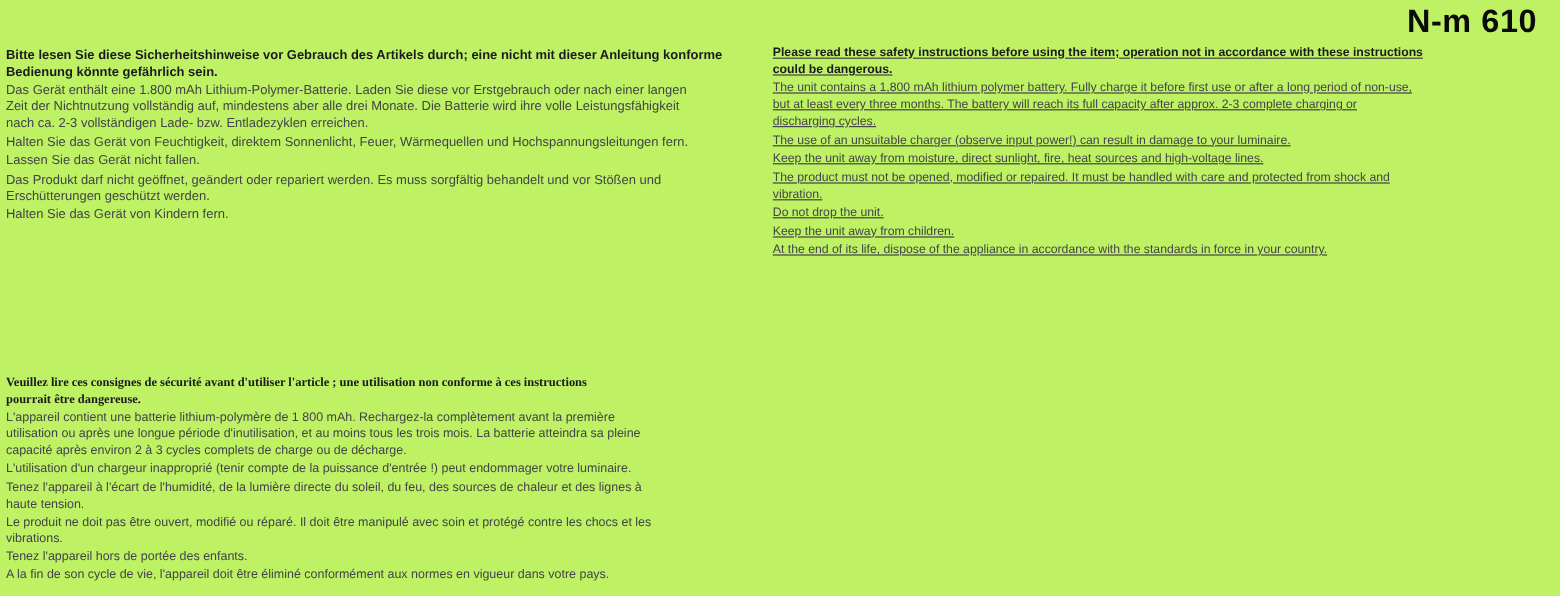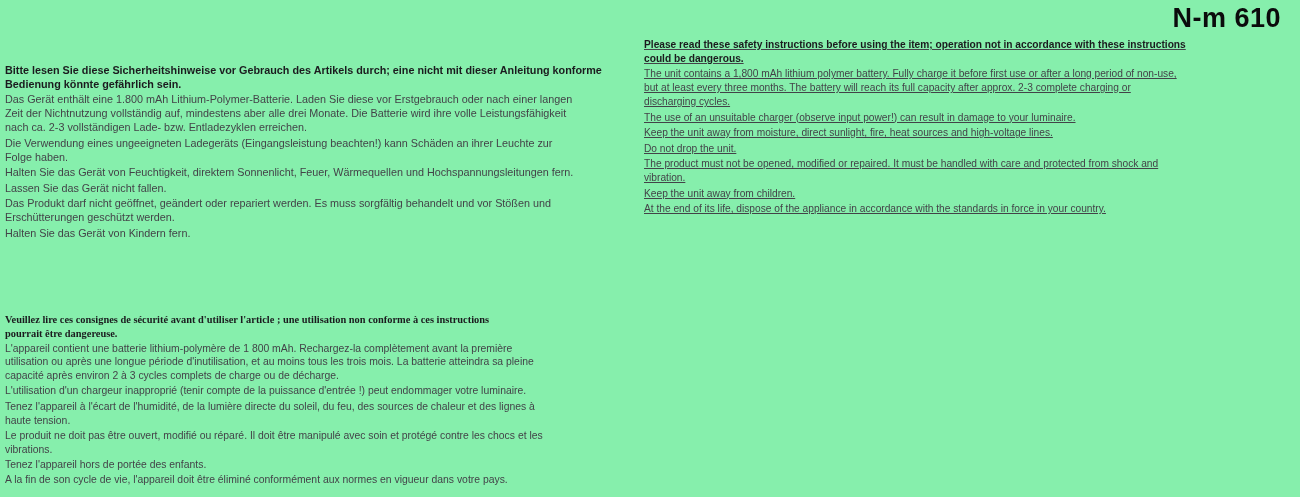--- a/index.html
+++ b/index.html
@@ -8,21 +8,21 @@
     background: #ffffff;
     width: 1300px;
     height: 497px;
     overflow: hidden;
     font-family: "Liberation Sans", "DejaVu Sans", sans-serif;
   }
   .page {
     position: relative;
     width: 1300px;
     height: 497px;
-    background: #86efac;
+    background: #bef264;
   }
   .model-title {
     position: absolute;
     top: 3px;
     right: 19px;
     font-size: 27px;
     font-weight: 800;
     color: #0b0b0c;
     letter-spacing: 0.5px;
     white-space: nowrap;
@@ -40,21 +40,20 @@
   .section p {
     margin: 0 0 1.5px 0;
     white-space: pre-line;
   }
   .sec-de {
     left: 5px;
     top: 39px;
     width: 648px;
     font-size: 10.8px;
     line-height: 14px;
-    margin-top: 24px;
   }
   .sec-de h2 { font-size: 10.8px; line-height: 14px; }
   .sec-en {
     left: 644px;
     top: 38px;
     width: 616px;
     font-size: 10.2px;
     line-height: 14px;
     text-decoration: underline;
   }
@@ -74,40 +73,38 @@
 <div class="page">
 
   <div class="model-title">N-m 610</div>
 
   <div class="section sec-de">
     <h2>Bitte lesen Sie diese Sicherheitshinweise vor Gebrauch des Artikels durch; eine nicht mit dieser Anleitung konforme
 Bedienung könnte gefährlich sein.</h2>
     <p>Das Gerät enthält eine 1.800 mAh Lithium-Polymer-Batterie. Laden Sie diese vor Erstgebrauch oder nach einer langen
 Zeit der Nichtnutzung vollständig auf, mindestens aber alle drei Monate. Die Batterie wird ihre volle Leistungsfähigkeit
 nach ca. 2-3 vollständigen Lade- bzw. Entladezyklen erreichen.</p>
-    <p>Die Verwendung eines ungeeigneten Ladegeräts (Eingangsleistung beachten!) kann Schäden an ihrer Leuchte zur
-Folge haben.</p>
     <p>Halten Sie das Gerät von Feuchtigkeit, direktem Sonnenlicht, Feuer, Wärmequellen und Hochspannungsleitungen fern.</p>
     <p>Lassen Sie das Gerät nicht fallen.</p>
     <p>Das Produkt darf nicht geöffnet, geändert oder repariert werden. Es muss sorgfältig behandelt und vor Stößen und
 Erschütterungen geschützt werden.</p>
     <p>Halten Sie das Gerät von Kindern fern.</p>
   </div>
 
   <div class="section sec-en">
     <h2>Please read these safety instructions before using the item; operation not in accordance with these instructions
 could be dangerous.</h2>
     <p>The unit contains a 1,800 mAh lithium polymer battery. Fully charge it before first use or after a long period of non-use,
 but at least every three months. The battery will reach its full capacity after approx. 2-3 complete charging or
 discharging cycles.</p>
     <p>The use of an unsuitable charger (observe input power!) can result in damage to your luminaire.</p>
     <p>Keep the unit away from moisture, direct sunlight, fire, heat sources and high-voltage lines.</p>
-    <p>Do not drop the unit.</p>
     <p>The product must not be opened, modified or repaired. It must be handled with care and protected from shock and
 vibration.</p>
+    <p>Do not drop the unit.</p>
     <p>Keep the unit away from children.</p>
     <p>At the end of its life, dispose of the appliance in accordance with the standards in force in your country.</p>
   </div>
 
   <div class="section sec-fr">
     <h2>Veuillez lire ces consignes de sécurité avant d'utiliser l'article ; une utilisation non conforme à ces instructions
 pourrait être dangereuse.</h2>
     <p>L'appareil contient une batterie lithium-polymère de 1 800 mAh. Rechargez-la complètement avant la première
 utilisation ou après une longue période d'inutilisation, et au moins tous les trois mois. La batterie atteindra sa pleine
 capacité après environ 2 à 3 cycles complets de charge ou de décharge.</p>

